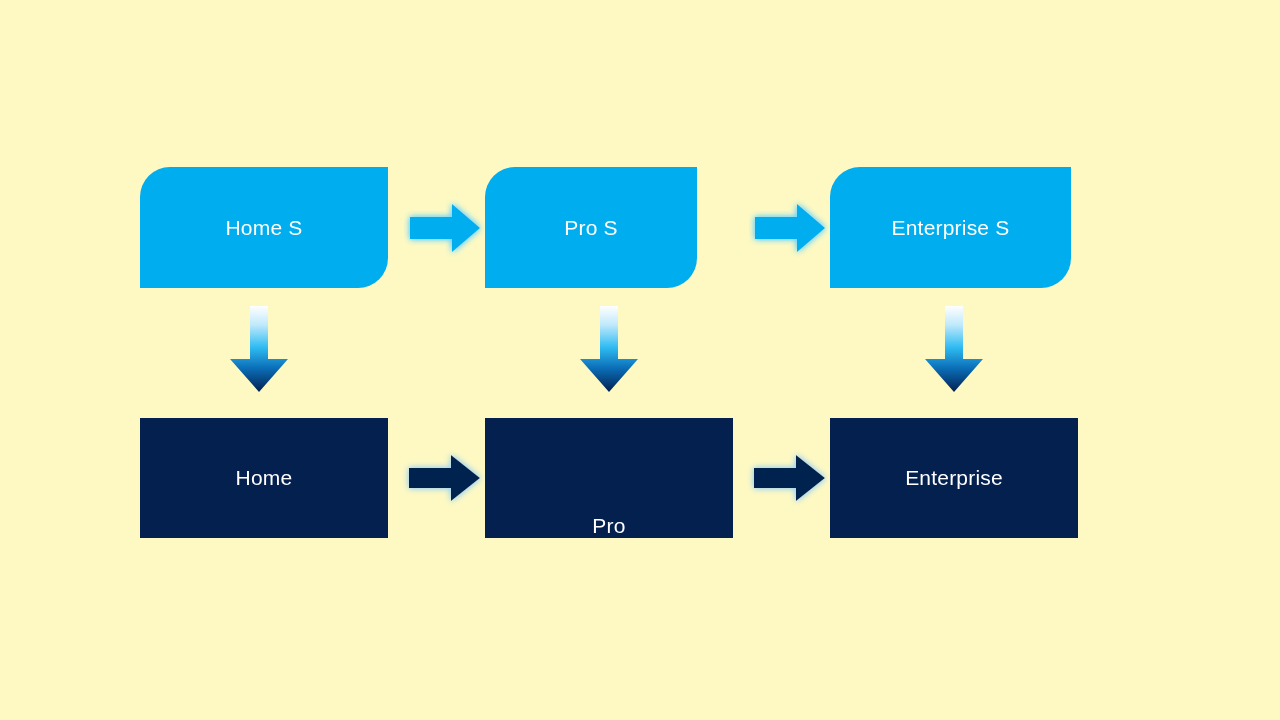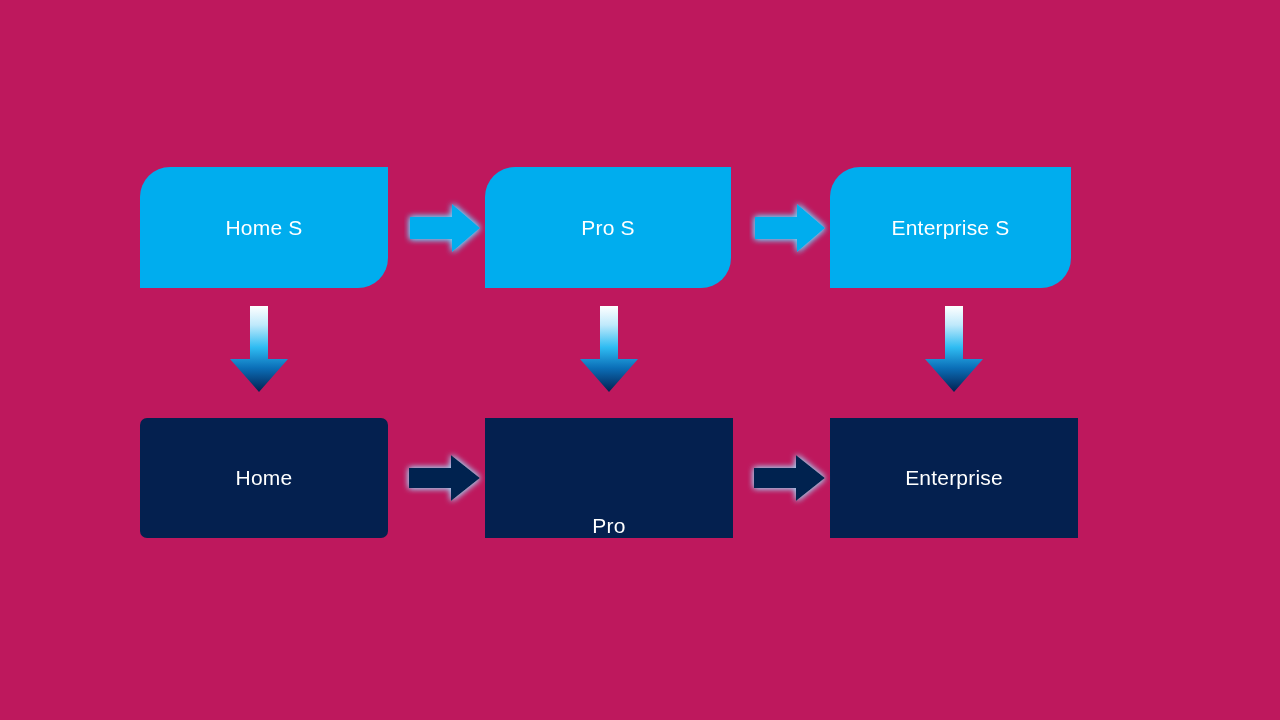--- a/index.html
+++ b/index.html
@@ -15,21 +15,21 @@
     overflow: hidden;
     font-family: "Liberation Sans", sans-serif;
   }
 
   #canvas {
     position: absolute;
     left: 0;
     top: 0;
     width: 1280px;
     height: 720px;
-    background: #be185d;
+    background: #fef9c3;
   }
 
   
   .node {
     position: absolute;
     display: flex;
     align-items: center;
     justify-content: center;
     box-sizing: border-box;
     color: #ffffff;
@@ -65,21 +65,21 @@
 </style>
 </head>
 <body>
 
 <div id="canvas">
 
   <div class="node node-top" style="left:140px; top:167px; width:248px; height:121px;">
     <span>Home S</span>
   </div>
 
-  <div class="node node-top" style="left:485px; top:167px; width:246px; height:121px;">
+  <div class="node node-top" style="left:485px; top:167px; width:212px; height:121px;">
     <span>Pro S</span>
   </div>
 
   <div class="node node-top" style="left:830px; top:167px; width:241px; height:121px;">
     <span>Enterprise S</span>
   </div>
 
   <div class="h-arrow" style="left:404px; top:198px;">
     <svg width="82" height="60" viewBox="0 0 82 60" xmlns="http://www.w3.org/2000/svg">
       <defs>
@@ -154,21 +154,21 @@
           <stop offset="22%" stop-color="#bfe9fb"></stop>
           <stop offset="48%" stop-color="#2fbcf2"></stop>
           <stop offset="72%" stop-color="#0b6fb8"></stop>
           <stop offset="100%" stop-color="#032050"></stop>
         </linearGradient>
       </defs>
       <path d="M24,0 L42,0 L42,53 L62,53 L33,86 L4,53 L24,53 Z" fill="url(#vgrad3)"></path>
     </svg>
   </div>
 
-  <div class="node node-bottom" style="left:140px; top:418px; width:248px; height:120px;border-radius:7px;">
+  <div class="node node-bottom" style="left:140px; top:418px; width:248px; height:120px;">
     <span>Home</span>
   </div>
 
   <div class="node node-bottom" style="left:485px; top:418px; width:248px; height:120px;align-items:flex-end;">
     <span>Pro</span>
   </div>
 
   <div class="node node-bottom" style="left:830px; top:418px; width:248px; height:120px;text-align:right;">
     <span>Enterprise</span>
   </div>

